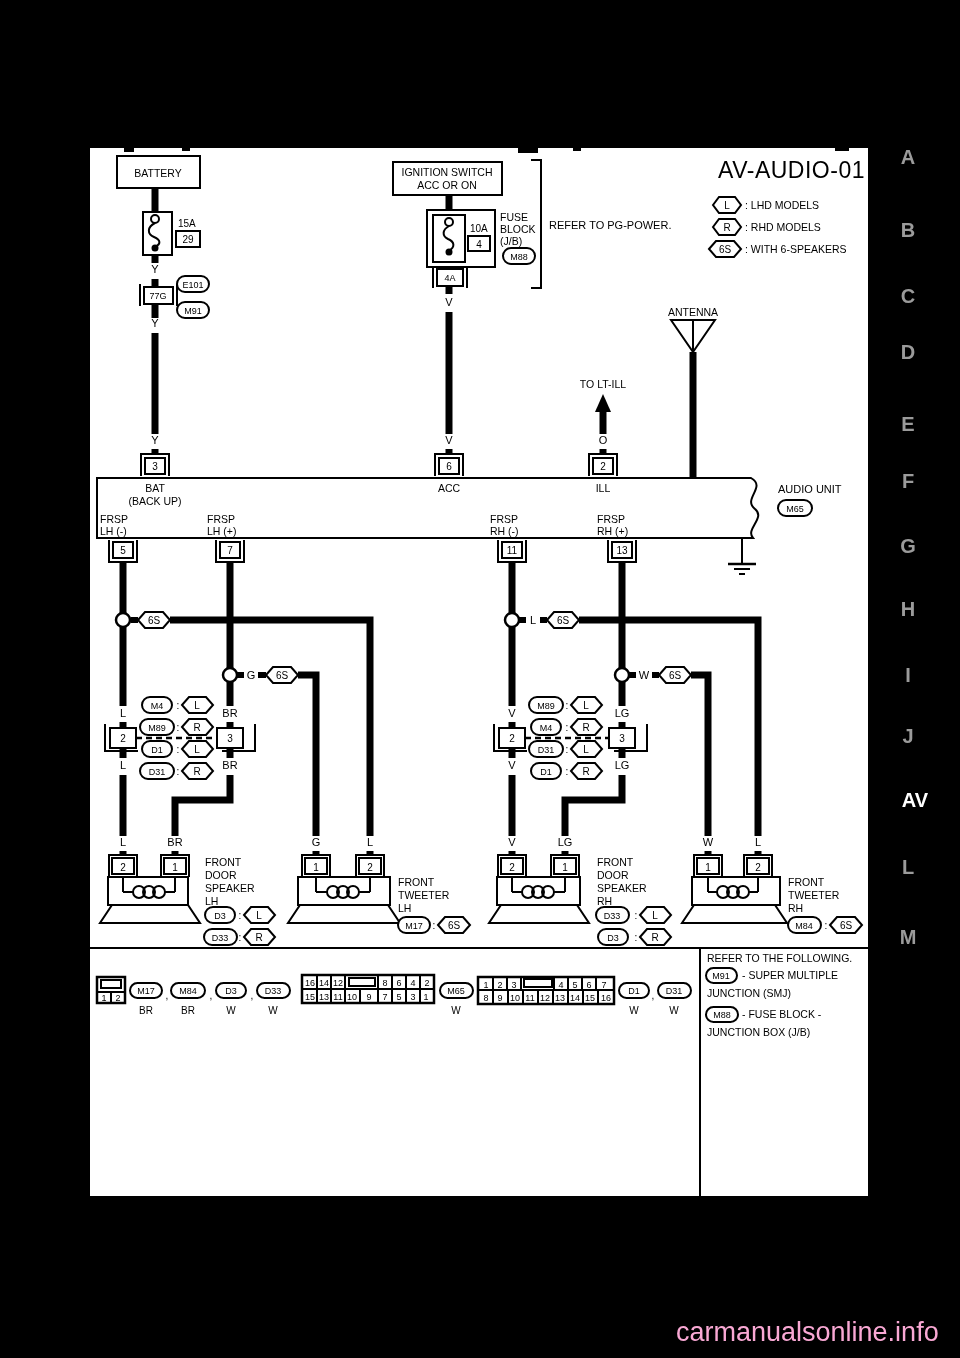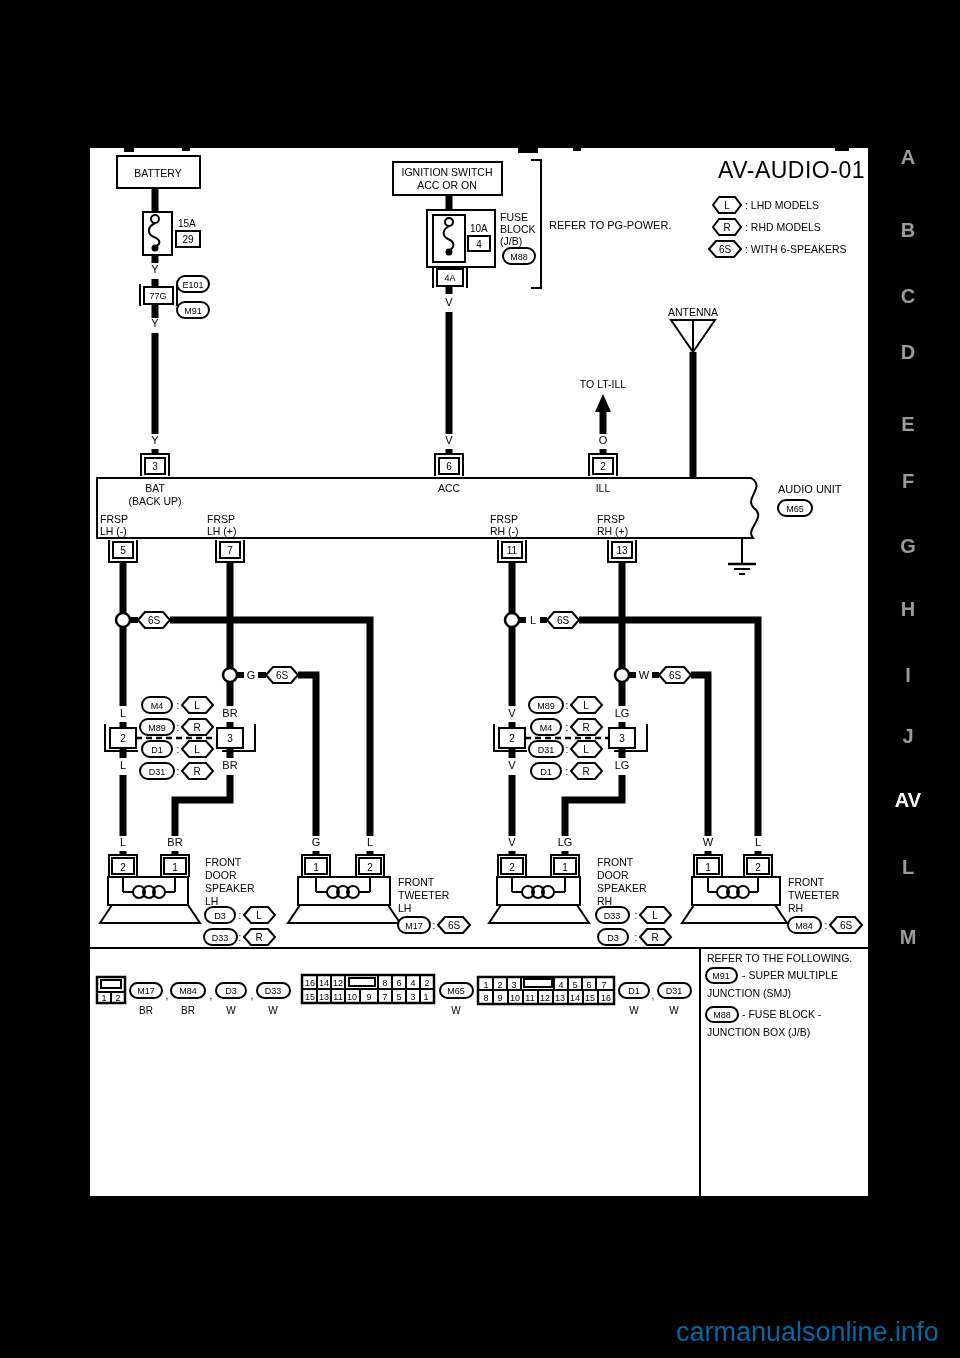--- a/index.html
+++ b/index.html
@@ -15,22 +15,22 @@
   .title{font-size:23px;letter-spacing:.5px;}
   .ln{fill:none;stroke:#000;stroke-width:2;}
   .ln25{fill:none;stroke:#000;stroke-width:2.5;}
   .thick{fill:none;stroke:#000;stroke-width:7;}
   .stub{fill:none;stroke:#000;stroke-width:6;}
   .box{fill:#fff;stroke:#000;stroke-width:2;}
   .box25{fill:#fff;stroke:#000;stroke-width:2.5;}
   .dash{fill:none;stroke:#000;stroke-width:2.5;stroke-dasharray:6 4;}
   .frag{fill:#000;}
   .sidebar-letter{position:absolute;left:888px;width:40px;text-align:center;color:#9b9b9b;font-weight:bold;font-size:20px;}
-  .sidebar-letter.active{color:#ffffff;}
-  .watermark{position:absolute;left:676px;top:1317px;color:#0369a1;font-size:27px;}
+  .sidebar-letter.active{color:#ffffff;text-align:right;}
+  .watermark{position:absolute;left:676px;top:1317px;color:#f9a8d4;font-size:27px;}
 </style>
 </head>
 <body>
 
 <div class="page">
 <svg width="778" height="1048" viewBox="0 0 778 1048">
 
   <g>
     <rect class="frag" x="34" y="0" width="10" height="4"></rect>
     <rect class="frag" x="92" y="0" width="8" height="3"></rect>

